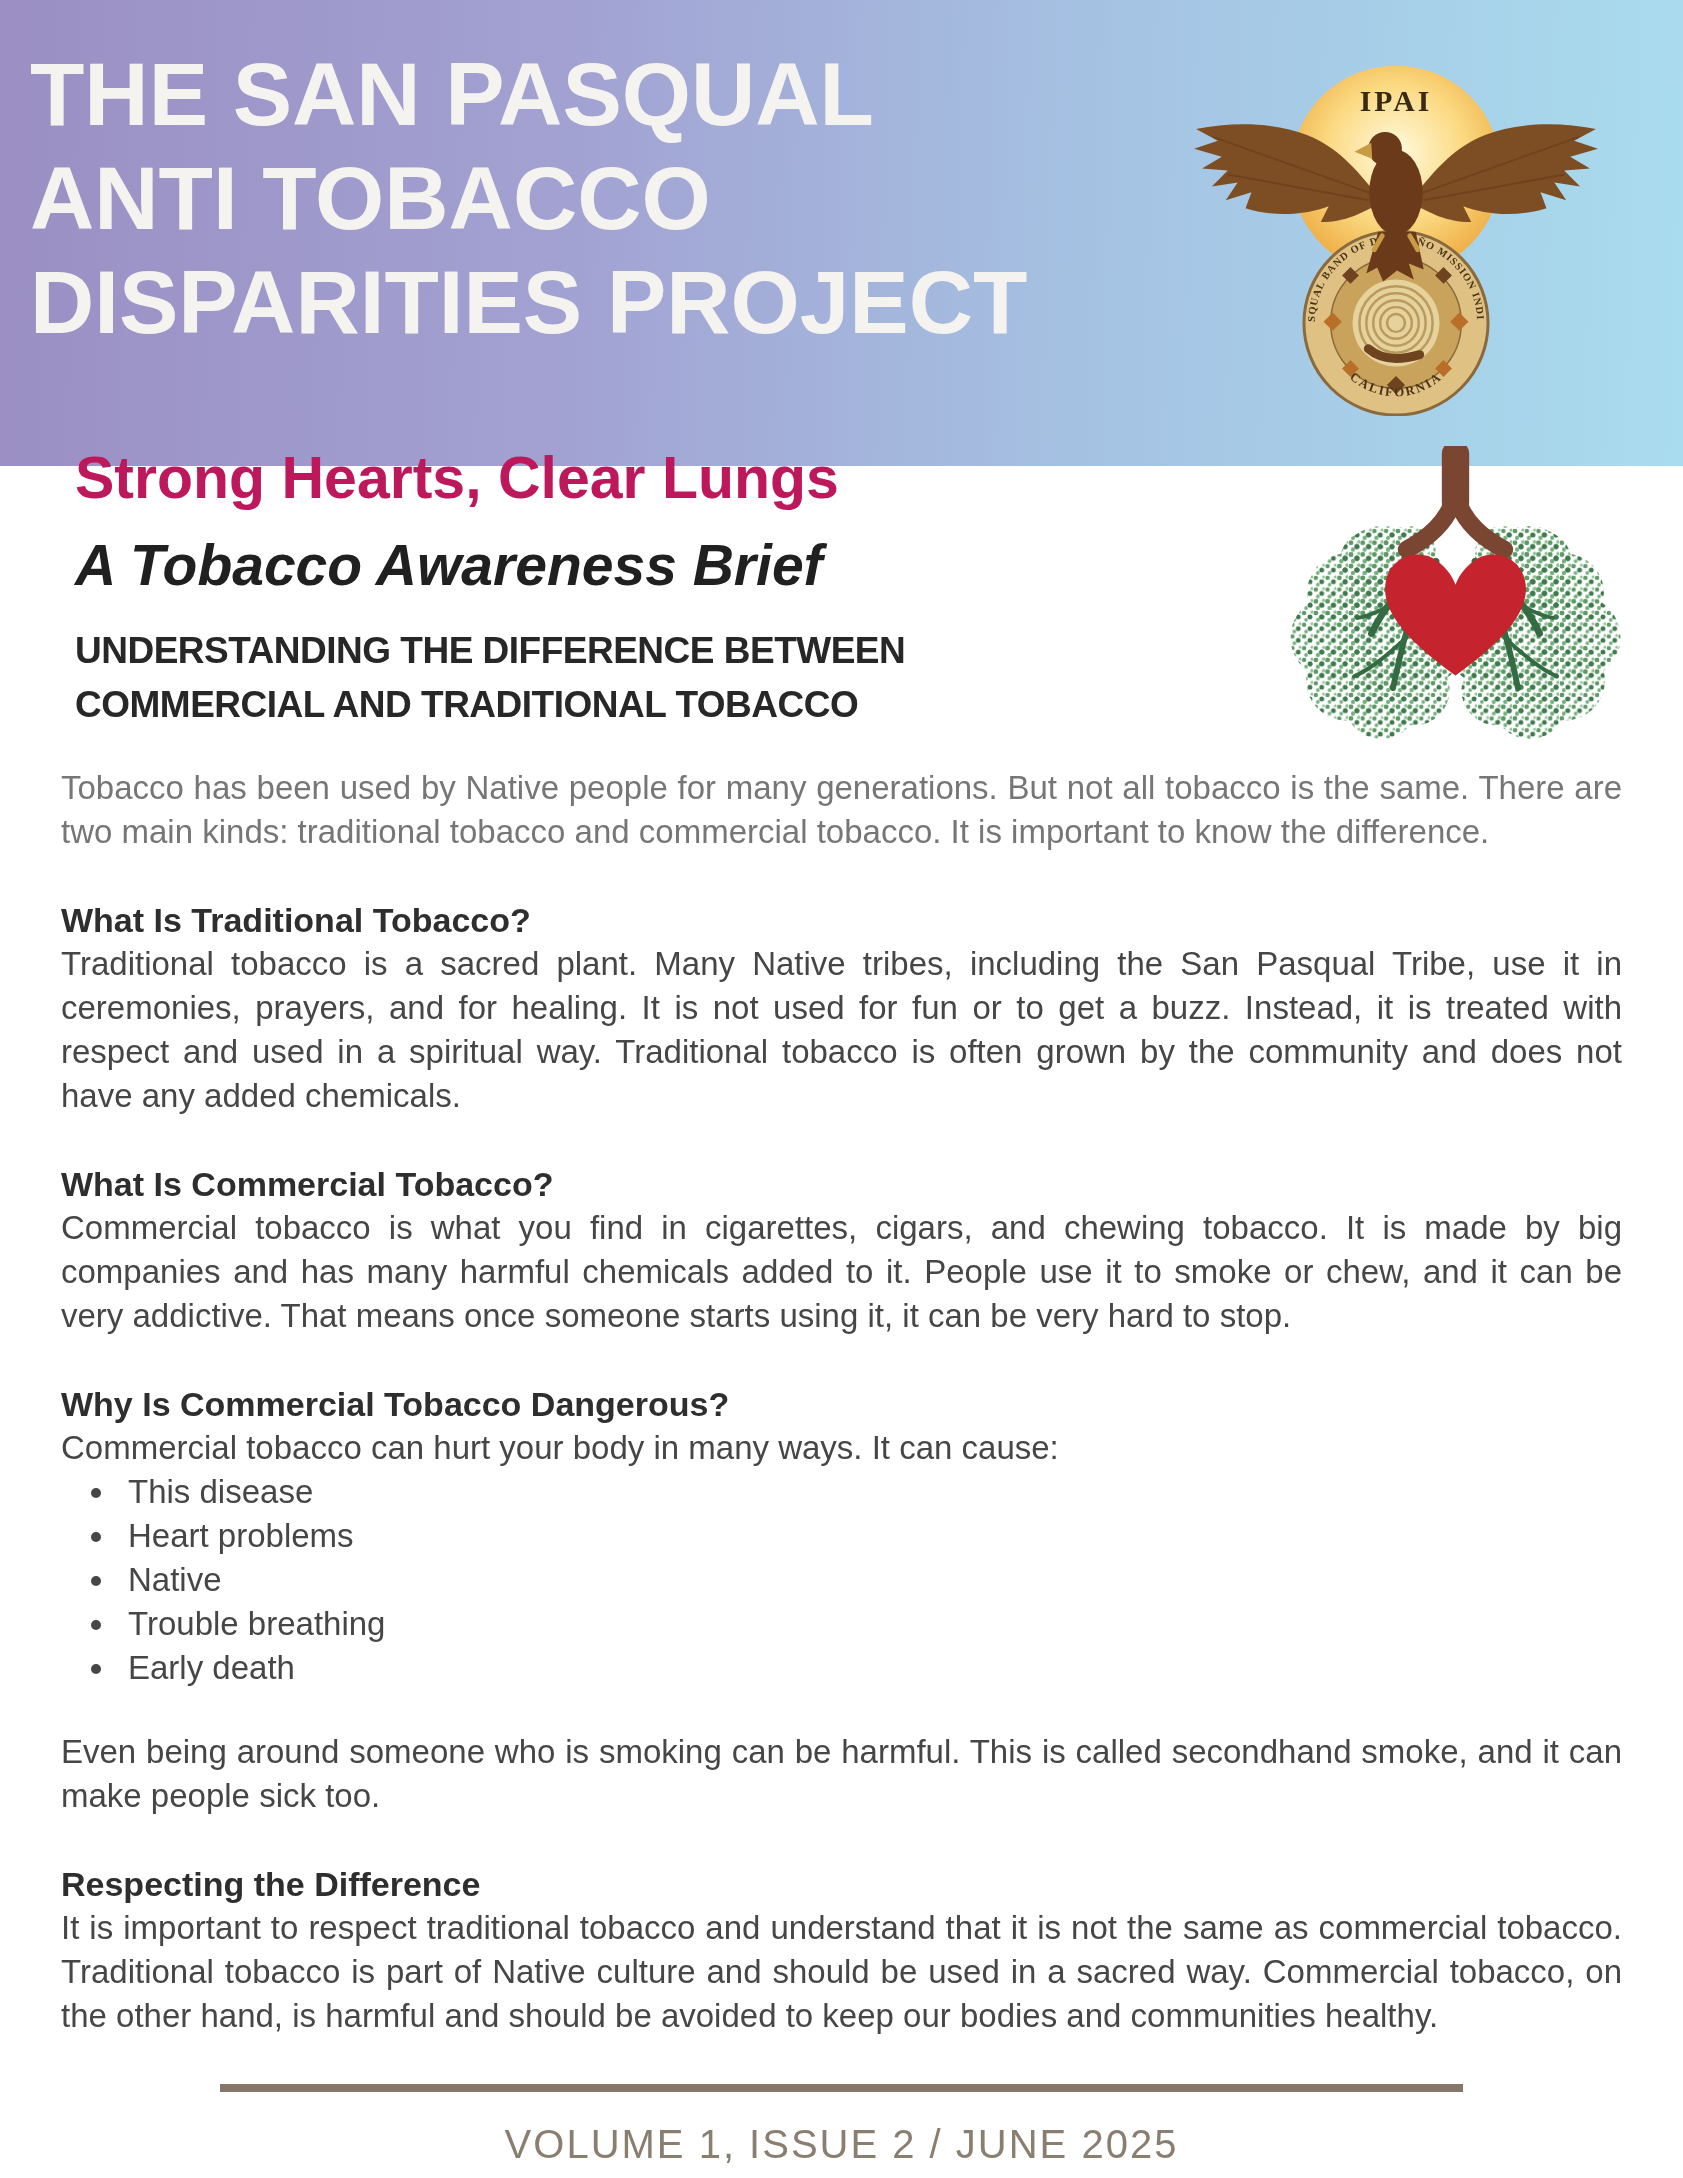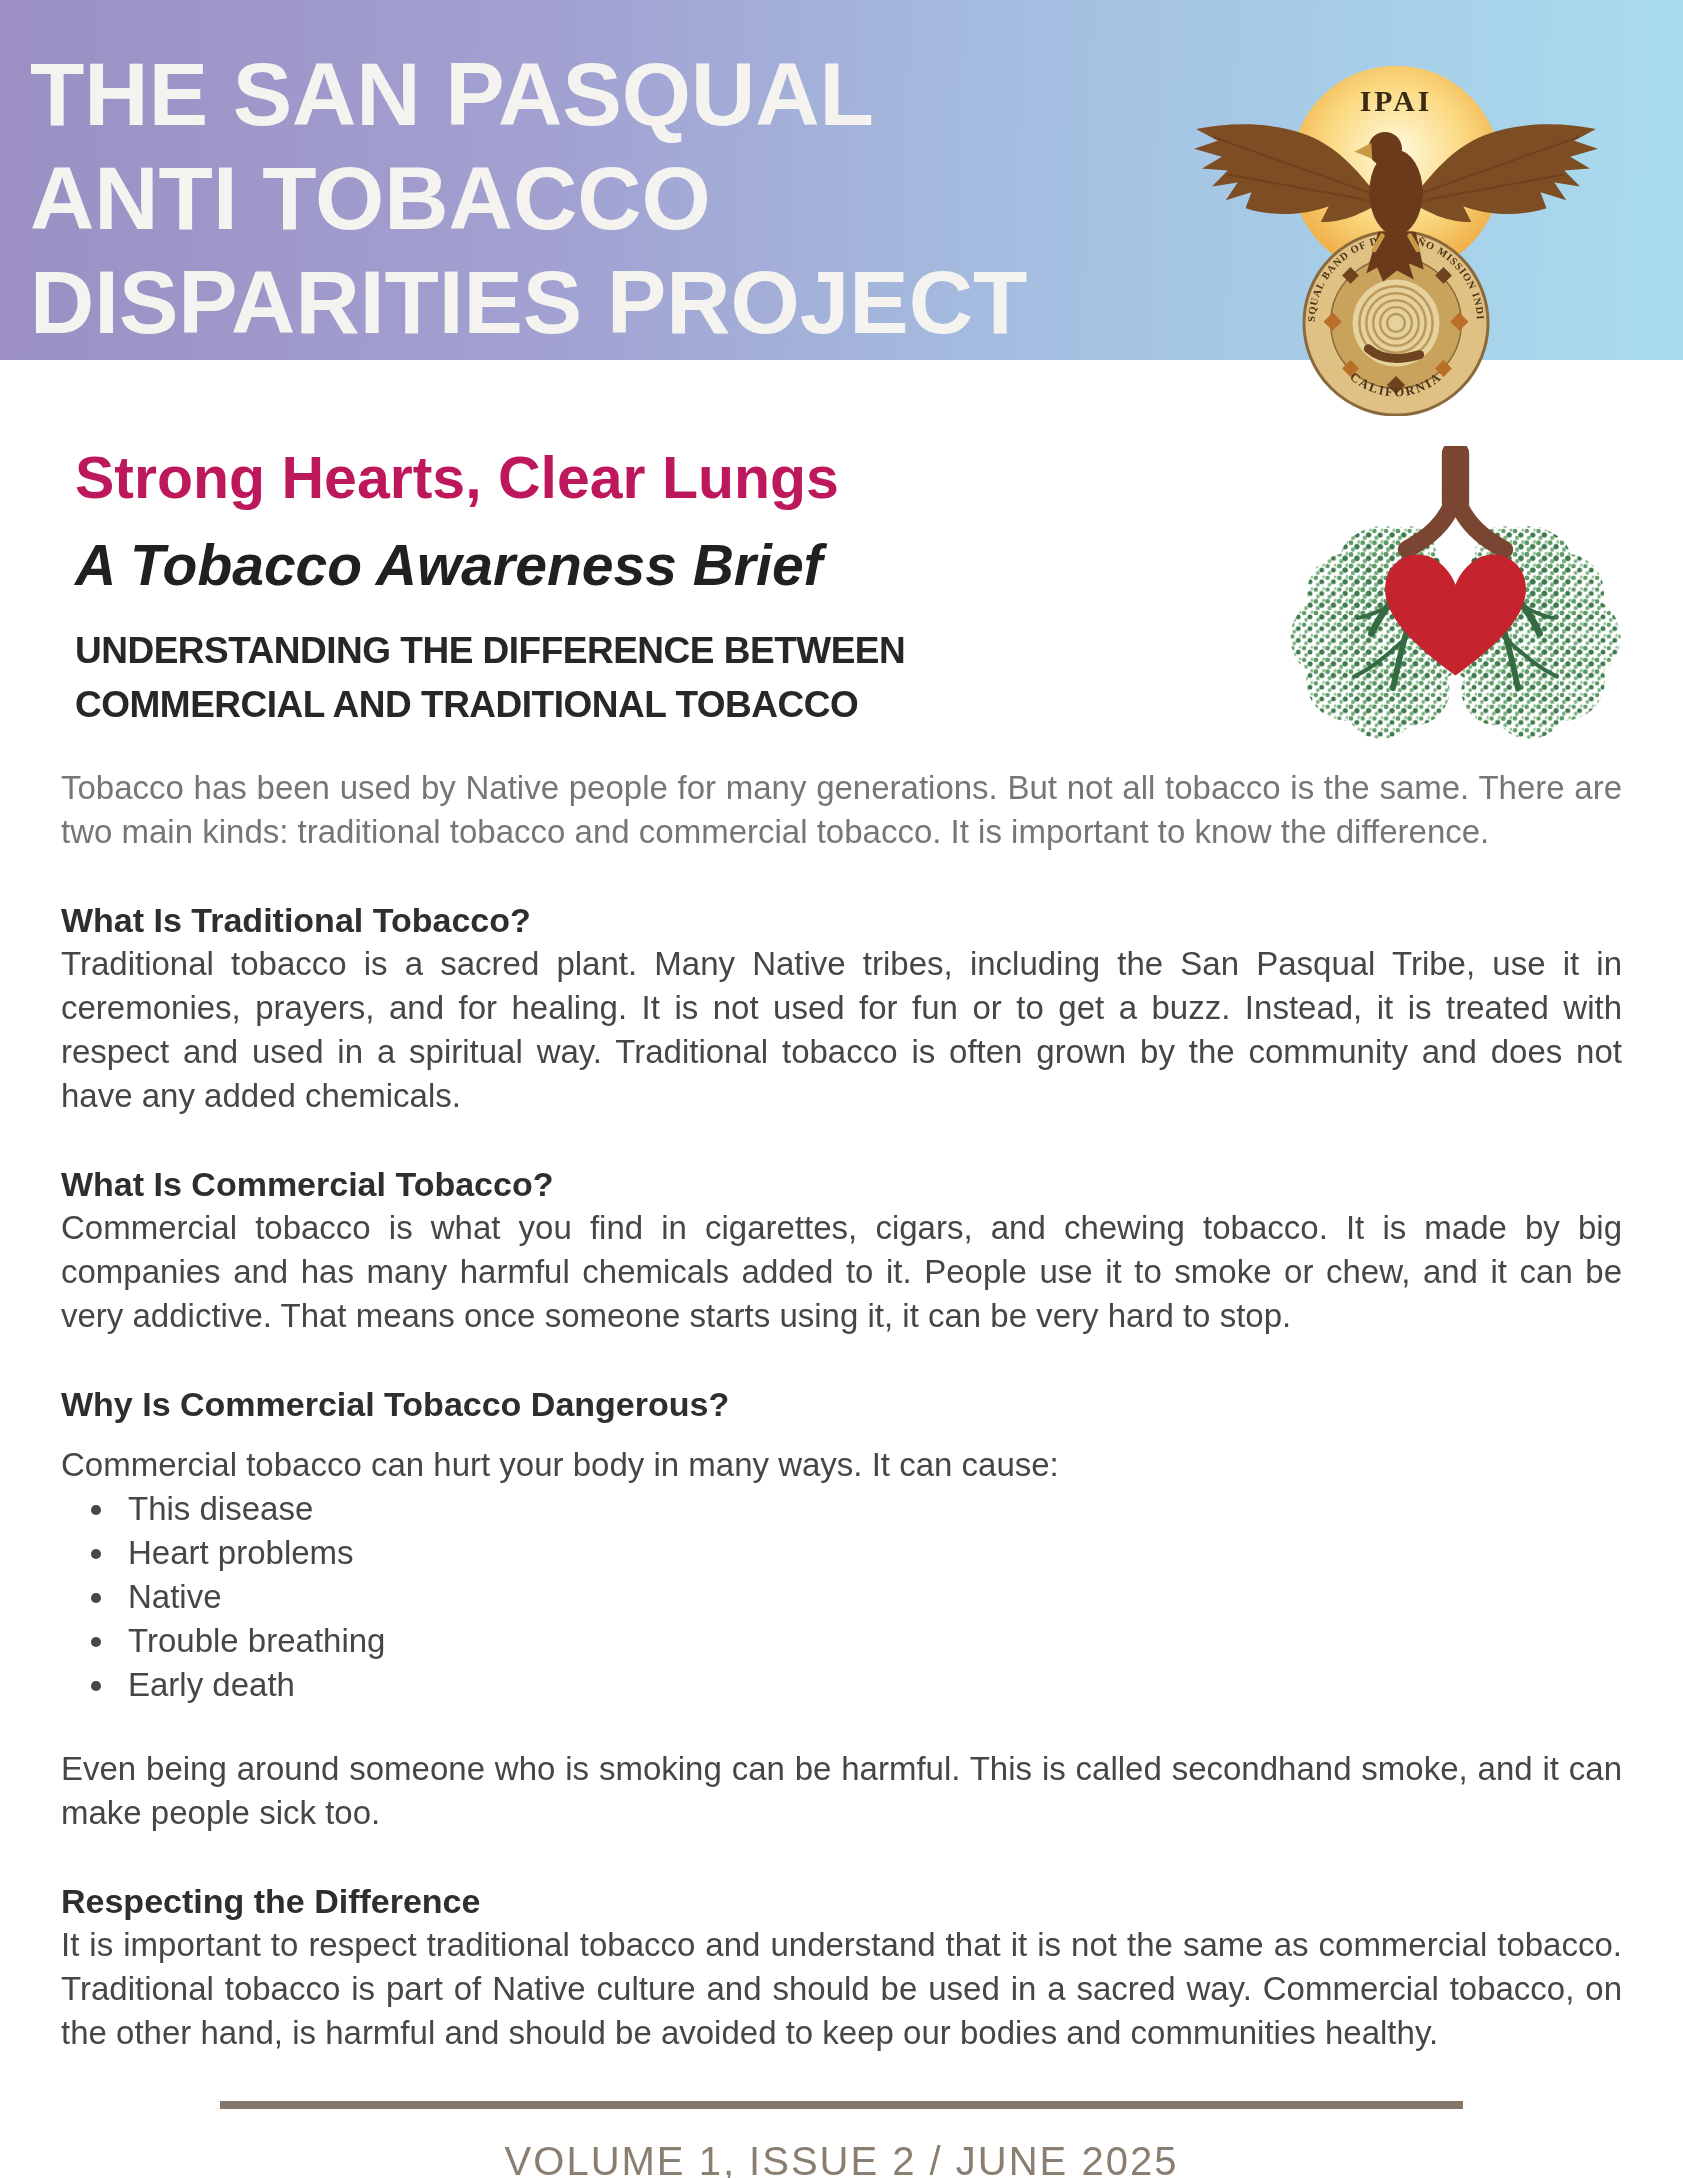--- a/index.html
+++ b/index.html
@@ -2,21 +2,21 @@
 <html><head>
 <meta charset="utf-8">
 <style>
   * { margin:0; padding:0; box-sizing:border-box; }
   html,body { width:1683px; height:2178px; background:#ffffff; overflow:hidden;
               font-family:"Liberation Sans","DejaVu Sans",sans-serif; }
   .page { position:relative; width:1683px; height:2178px; background:#ffffff; }
 
   
   .banner {
-    position:absolute; top:0; left:0; width:1683px; height:360px;
+    position:absolute; top:0; left:0; width:1683px; height:466px;
     background:linear-gradient(92deg,#9b8fc3 0%,#a2a2d2 34%,#a5c3e3 66%,#a9dcee 100%);
     padding-left:48px;
   }
   .banner-title {
     position:absolute; top:42px; left:30px;
     font-size:89px; font-weight:bold; color:#f5f3ef;
     line-height:104px; letter-spacing:0px; white-space:pre;
   }
   .logo { position:absolute; top:30px; left:1188px; width:416px; height:386px; }
 
@@ -26,21 +26,21 @@
   .brief-title { margin:23px 0 0 14px; font-size:59px; font-weight:bold; color:#be185d; line-height:65px; }
   .brief-subtitle { margin:22px 0 0 14px; font-size:57px; font-weight:bold; font-style:italic; color:#202020; line-height:65px; }
   .kicker { margin:26px 0 0 14px; font-size:37px; font-weight:bold; color:#272727; line-height:54px; letter-spacing:-0.5px; white-space:pre; }
 
   .lungs-art { position:absolute; top:446px; right:61px; width:333px; height:293px; }
 
   .intro { margin-top:34px; font-size:33px; line-height:44px; color:#767676; text-align:justify; }
 
   .sec-heading { margin-top:44px; font-size:34px; font-weight:bold; color:#2e2e2e; line-height:44px; }
   .body-par { font-size:33px; line-height:44px; color:#464646; text-align:justify; }
-  .lead-par  { font-size:33px; line-height:44px; color:#464646;margin-top:17px; }
+  .lead-par  { font-size:33px; line-height:44px; color:#464646; }
   .standalone { margin-top:40px; }
 
   ul.danger-list { margin:0; padding-left:57px; list-style:disc; }
   ul.danger-list li { font-size:33px; line-height:44px; color:#464646; padding-left:10px; }
 
   .footer-rule {
     margin:46px auto 0 auto; width:1243px; height:8px; background:#84776a; border:none;
   }
   .footer-line {
     margin-top:30px; text-align:center; font-size:40px; line-height:44px;

